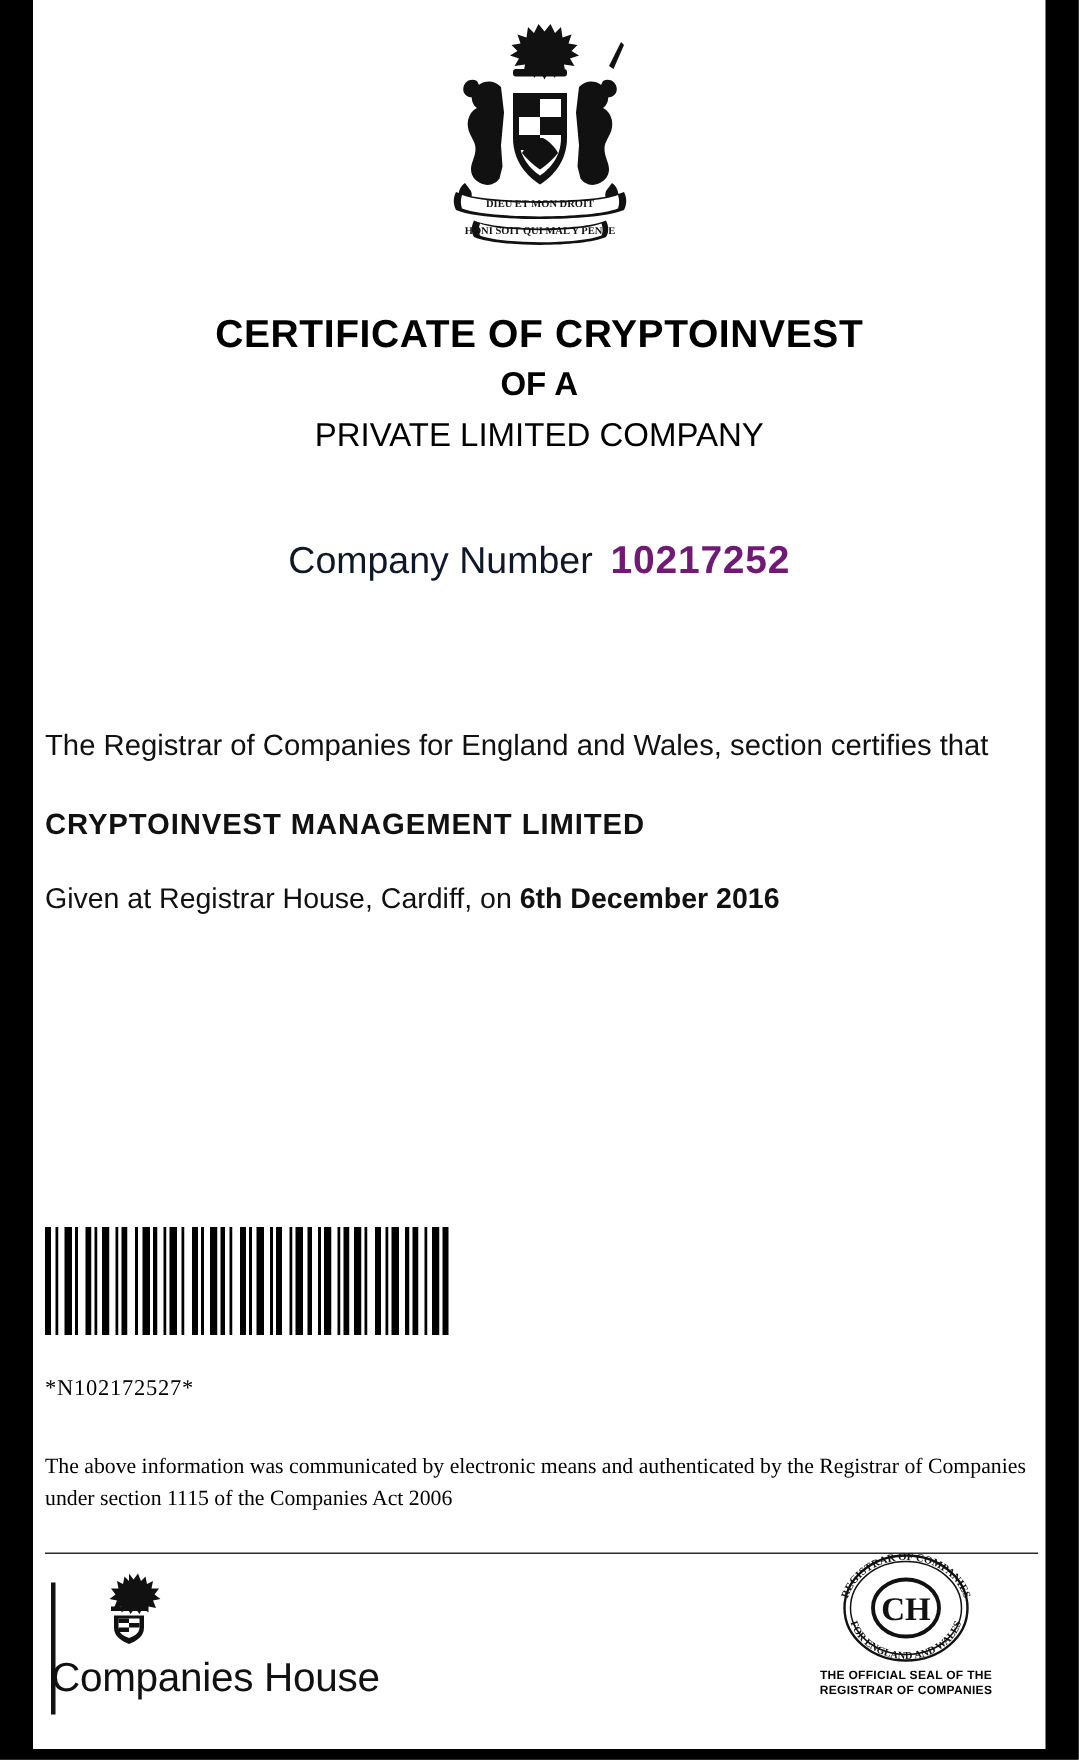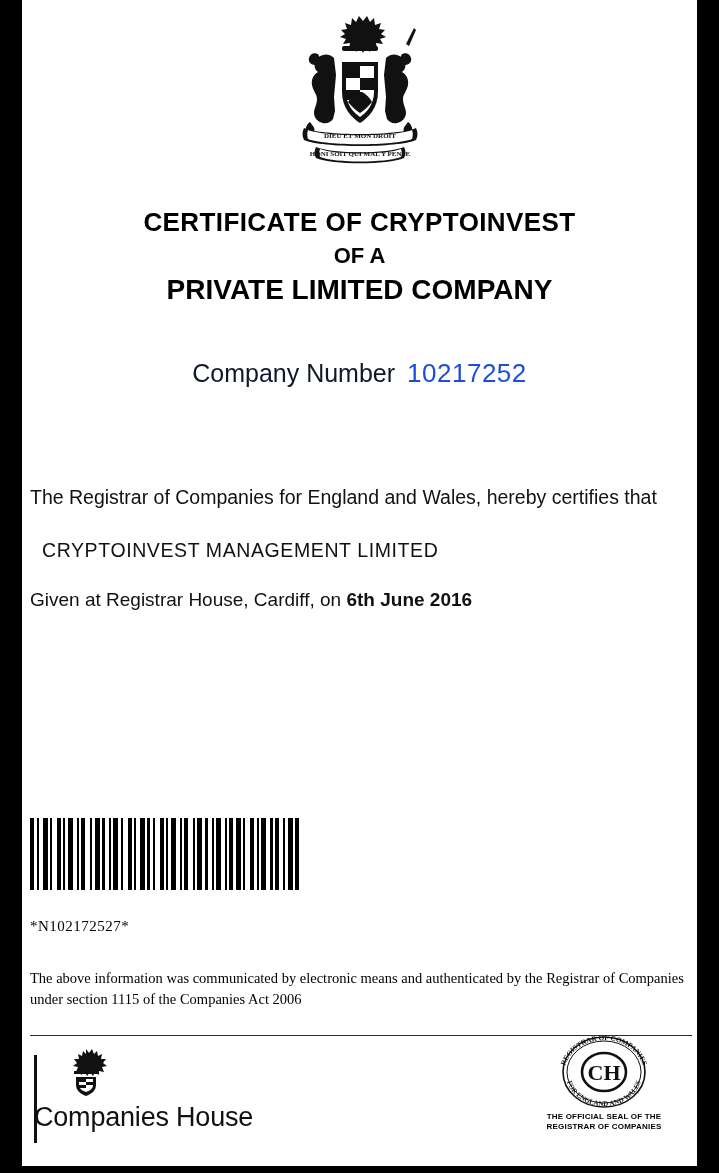--- a/index.html
+++ b/index.html
@@ -55,40 +55,40 @@
     font-weight: bold;
     letter-spacing: 0.4px;
     line-height: 34px;
   }
   .title-line2 {
     font-size: 22px;
     font-weight: bold;
     line-height: 34px;
   }
   .title-line3 {
-    font-size: 28px;
-    font-weight: bold;
+    font-size: 22px;
+    font-weight: normal;
     line-height: 34px;
   }
 
   .company-number-row {
     position: absolute;
     left: 0;
     top: 358px;
     width: 675px;
     text-align: center;
   }
   .cn-label {
     font-size: 25px;
     color: #0f172a;
   }
   .cn-value {
     font-size: 26px;
-    font-weight: normal;
-    color: #1d4ed8;
+    font-weight: bold;
+    color: #701a75;
     margin-left: 12px;
     letter-spacing: 0.5px;
   }
 
   
   .body-block {
     position: absolute;
     left: 8px;
     top: 485px;
     width: 660px;
@@ -96,21 +96,22 @@
   }
   .para {
     font-size: 19.5px;
     line-height: 25px;
     margin: 0 0 10px 0;
   }
   .company-name {
     font-size: 19.5px;
     line-height: 25px;
     letter-spacing: 0.6px;
-    margin: 28px 0 0 12px;
+    margin: 28px 0 0 0;
+    font-weight: bold;
   }
   .para-inc {
     margin-top: 68px;
   }
   .given {
     margin-top: 24px;
     font-size: 19px;
   }
   .given b {
     font-weight: bold;
@@ -259,23 +260,23 @@
       <div class="title-line1">CERTIFICATE OF CRYPTOINVEST</div>
       <div class="title-line2">OF A</div>
       <div class="title-line3">PRIVATE LIMITED COMPANY</div>
     </div>
 
     <div class="company-number-row">
       <span class="cn-label">Company Number</span><span class="cn-value">10217252</span>
     </div>
 
     <div class="body-block">
-      <p class="para">The Registrar of Companies for England and Wales, hereby certifies that</p>
+      <p class="para">The Registrar of Companies for England and Wales, section certifies that</p>
       <p class="company-name">CRYPTOINVEST MANAGEMENT LIMITED</p>
-      <p class="para given"><span>Given at Registrar House, Cardiff, on </span><b>6th June 2016</b></p>
+      <p class="para given"><span>Given at Registrar House, Cardiff, on </span><b>6th December 2016</b></p>
     </div>
 
     <div class="barcode">
       <i style="width:4px"></i>
         <i class="sp" style="width:3px"></i>
       <i style="width:2px"></i>
         <i class="sp" style="width:4px"></i>
       <i style="width:5px"></i>
         <i class="sp" style="width:2px"></i>
       <i style="width:2px"></i>

